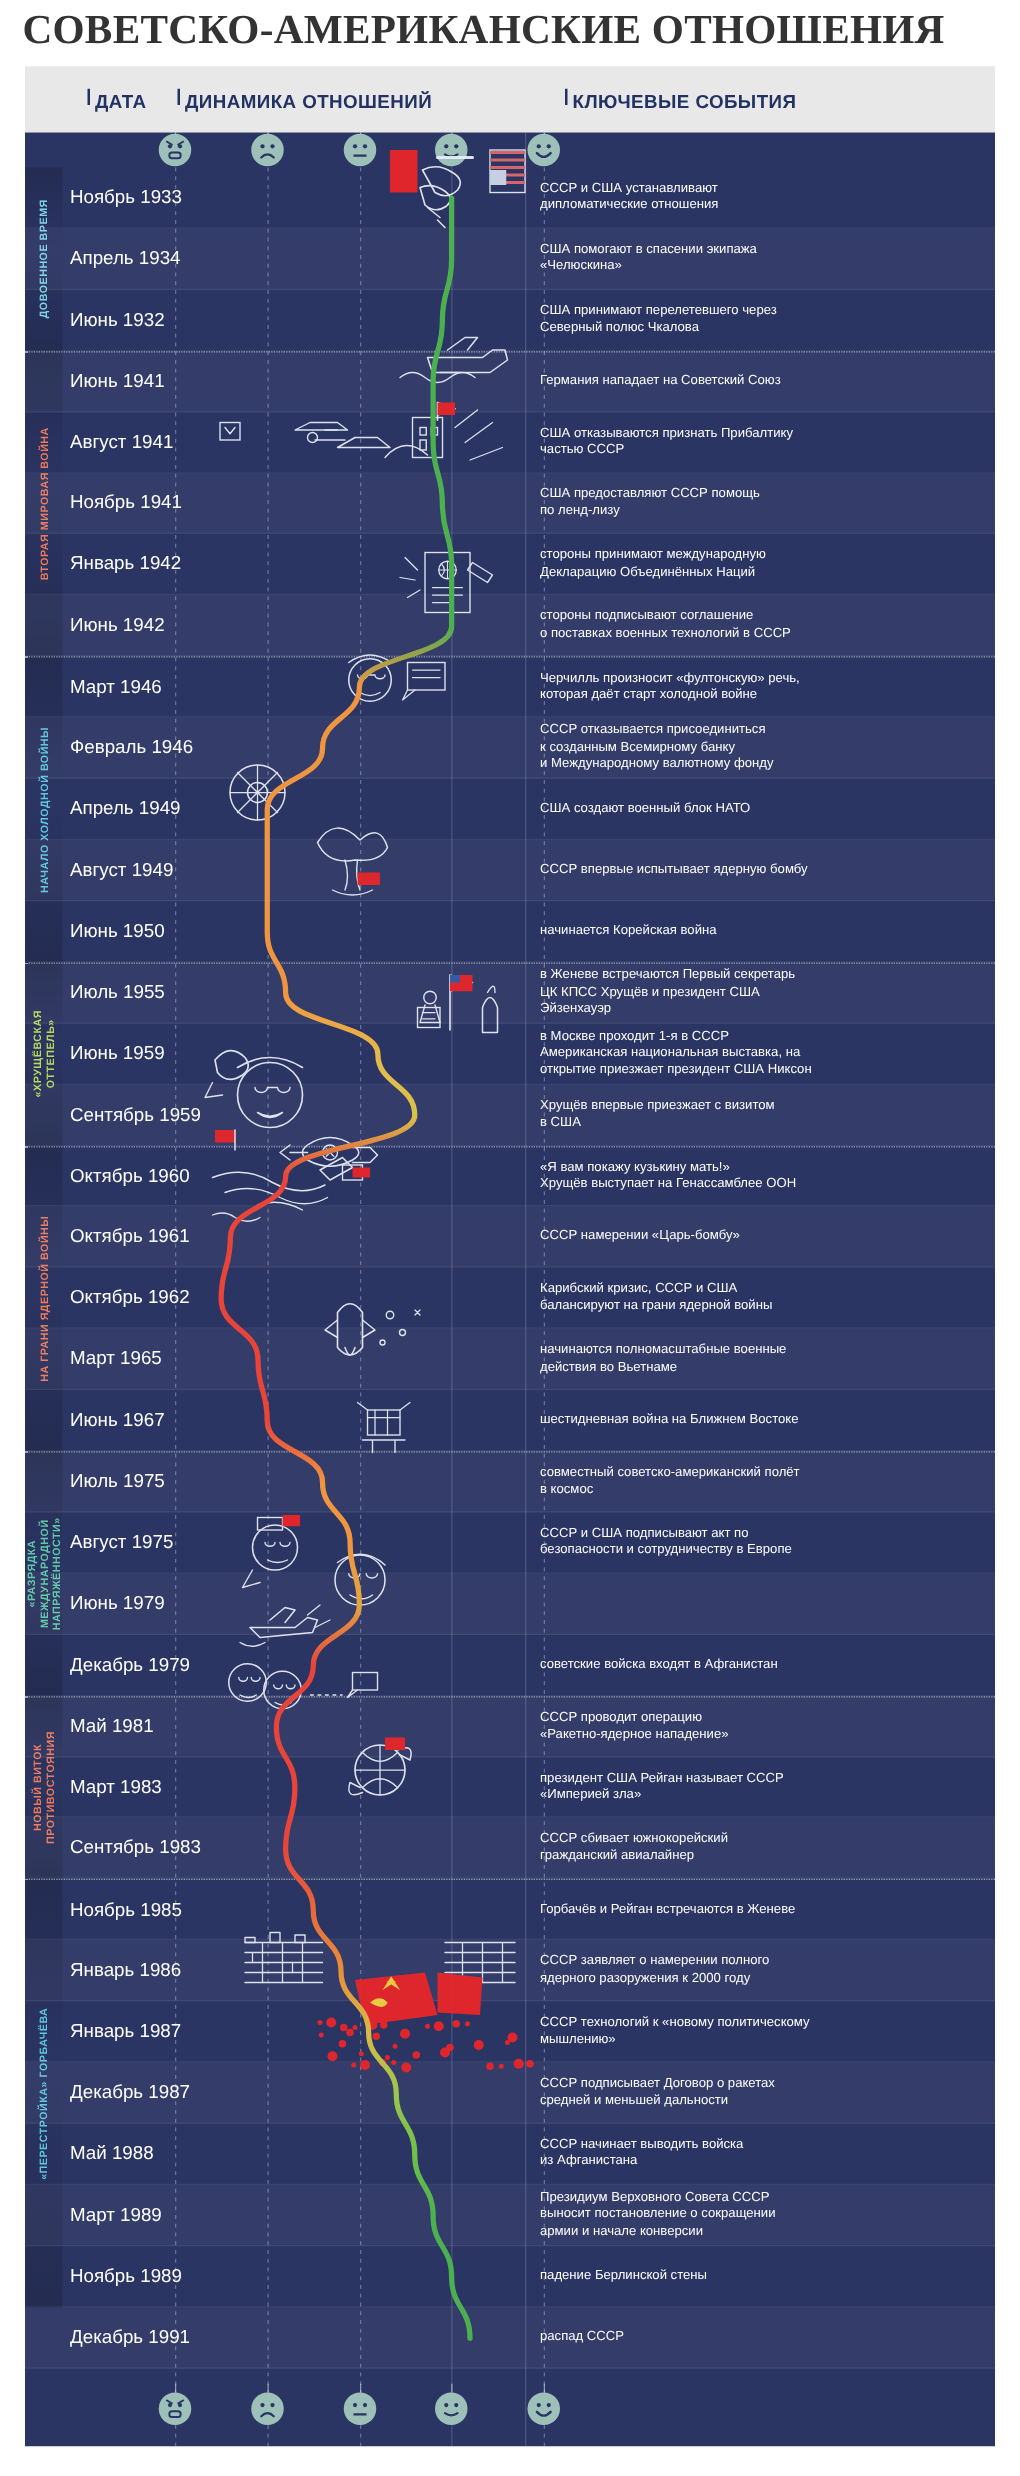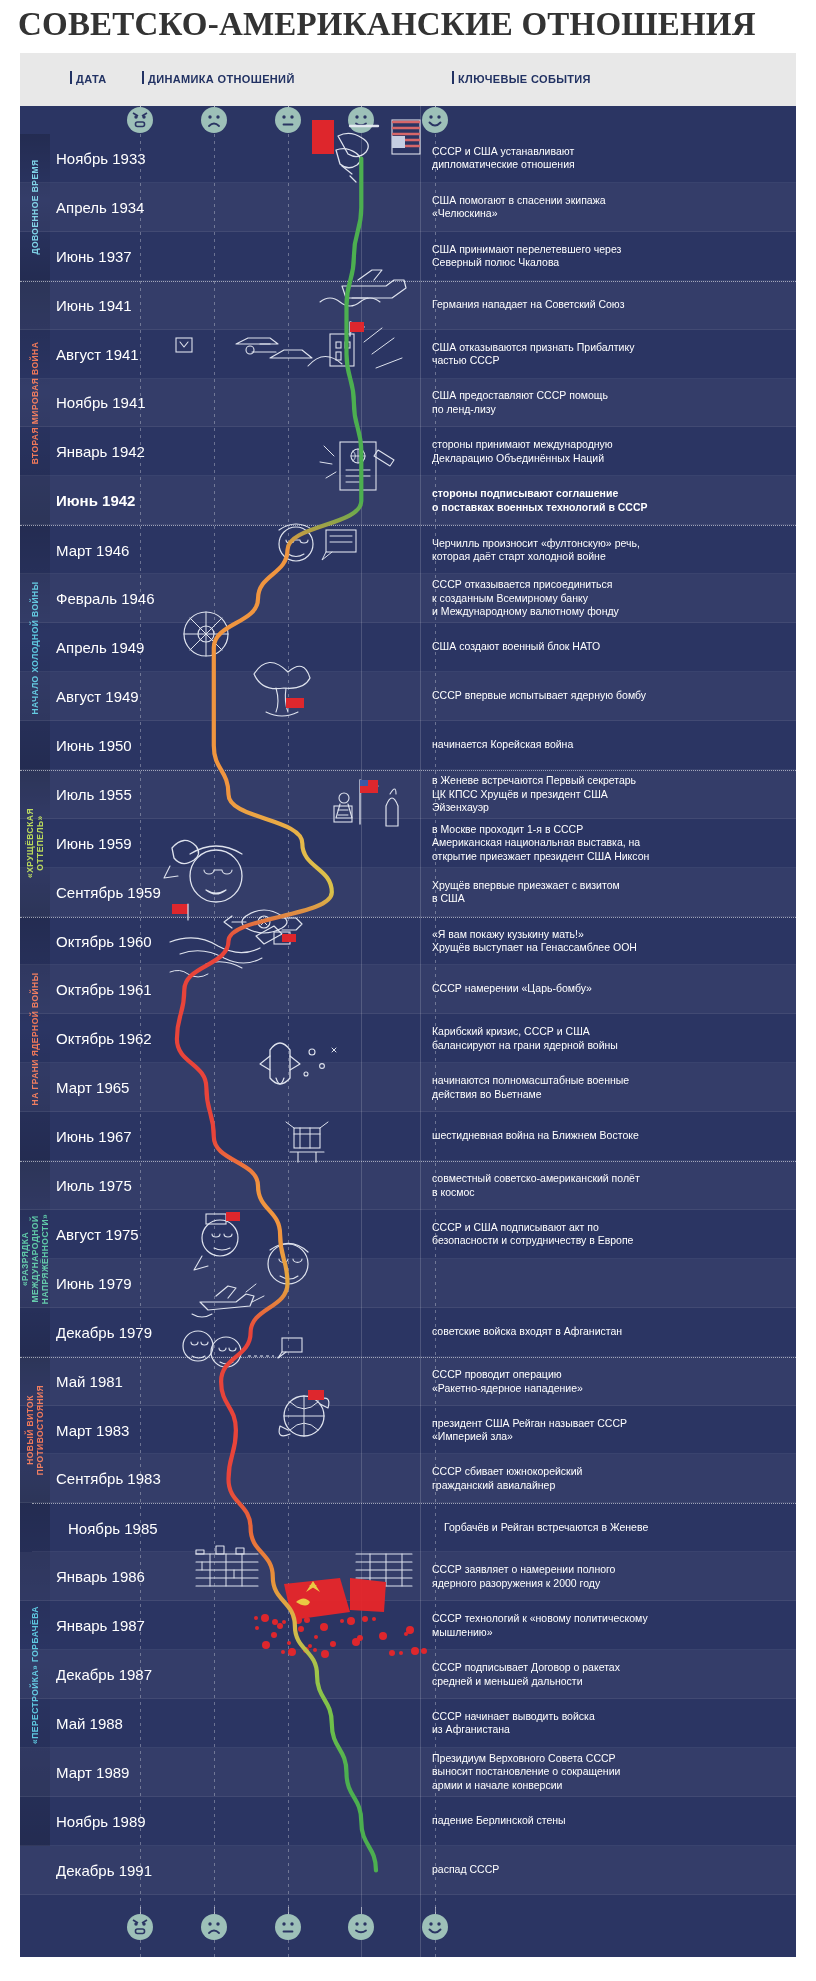--- a/index.html
+++ b/index.html
@@ -32,21 +32,21 @@
   
   .header-band{
     position:absolute;
     left:20px; top:53px;
     width:776px; height:53px;
     background:#e8e8e8;
   }
   .col-head{
     position:absolute;
     top:20px;
-    font-size:11px;
+    font-size:15px;
     font-weight:700;
     color:#223263;
     letter-spacing:.35px;
     white-space:nowrap;
   }
   .col-head::before{
     content:"";
     position:absolute;
     left:-6px; top:-2px;
     width:2px; height:13px;
@@ -203,21 +203,21 @@
           <div class="date">Ноябрь 1933</div>
           <div class="event">СССР и США устанавливают
 дипломатические отношения</div>
         </div>
         <div class="row alt" style="height: 48.9167px; margin-top: 0px;">
           <div class="date">Апрель 1934</div>
           <div class="event">США помогают в спасении экипажа
 «Челюскина»</div>
         </div>
         <div class="row" style="height: 48.9167px; margin-top: 0px;">
-          <div class="date">Июнь 1937</div>
+          <div class="date">Июнь 1932</div>
           <div class="event">США принимают перелетевшего через
 Северный полюс Чкалова</div>
         </div>
         <div class="row alt era-start" style="height: 48.9167px; margin-top: 0px;">
           <div class="date">Июнь 1941</div>
           <div class="event">Германия нападает на Советский Союз</div>
         </div>
         <div class="row" style="height: 48.9167px; margin-top: 0px;">
           <div class="date">Август 1941</div>
           <div class="event">США отказываются признать Прибалтику
@@ -226,21 +226,21 @@
         <div class="row alt" style="height: 48.9167px; margin-top: 0px;">
           <div class="date">Ноябрь 1941</div>
           <div class="event">США предоставляют СССР помощь
 по ленд-лизу</div>
         </div>
         <div class="row" style="height: 48.9167px; margin-top: 0px;">
           <div class="date">Январь 1942</div>
           <div class="event">стороны принимают международную
 Декларацию Объединённых Наций</div>
         </div>
-        <div class="row alt" style="height: 48.9167px; margin-top: 0px; font-weight: bold;">
+        <div class="row alt" style="height: 48.9167px; margin-top: 0px;">
           <div class="date">Июнь 1942</div>
           <div class="event">стороны подписывают соглашение
 о поставках военных технологий в СССР</div>
         </div>
         <div class="row era-start" style="height: 48.9167px; margin-top: 0px;">
           <div class="date">Март 1946</div>
           <div class="event">Черчилль произносит «фултонскую» речь,
 которая даёт старт холодной войне</div>
         </div>
         <div class="row alt" style="height: 48.9167px; margin-top: 0px;">
@@ -326,21 +326,21 @@
         <div class="row" style="height: 48.9167px; margin-top: 0px;">
           <div class="date">Март 1983</div>
           <div class="event">президент США Рейган называет СССР
 «Империей зла»</div>
         </div>
         <div class="row alt" style="height: 48.9167px; margin-top: 0px;">
           <div class="date">Сентябрь 1983</div>
           <div class="event">СССР сбивает южнокорейский
 гражданский авиалайнер</div>
         </div>
-        <div class="row era-start" style="height: 48.9167px; margin-top: 0px; margin-left: 12px;">
+        <div class="row era-start" style="height: 48.9167px; margin-top: 0px;">
           <div class="date">Ноябрь 1985</div>
           <div class="event">Горбачёв и Рейган встречаются в Женеве</div>
         </div>
         <div class="row alt" style="height: 48.9167px; margin-top: 0px;">
           <div class="date">Январь 1986</div>
           <div class="event">СССР заявляет о намерении полного
 ядерного разоружения к 2000 году</div>
         </div>
         <div class="row" style="height: 48.9167px; margin-top: 0px;">
           <div class="date">Январь 1987</div>

